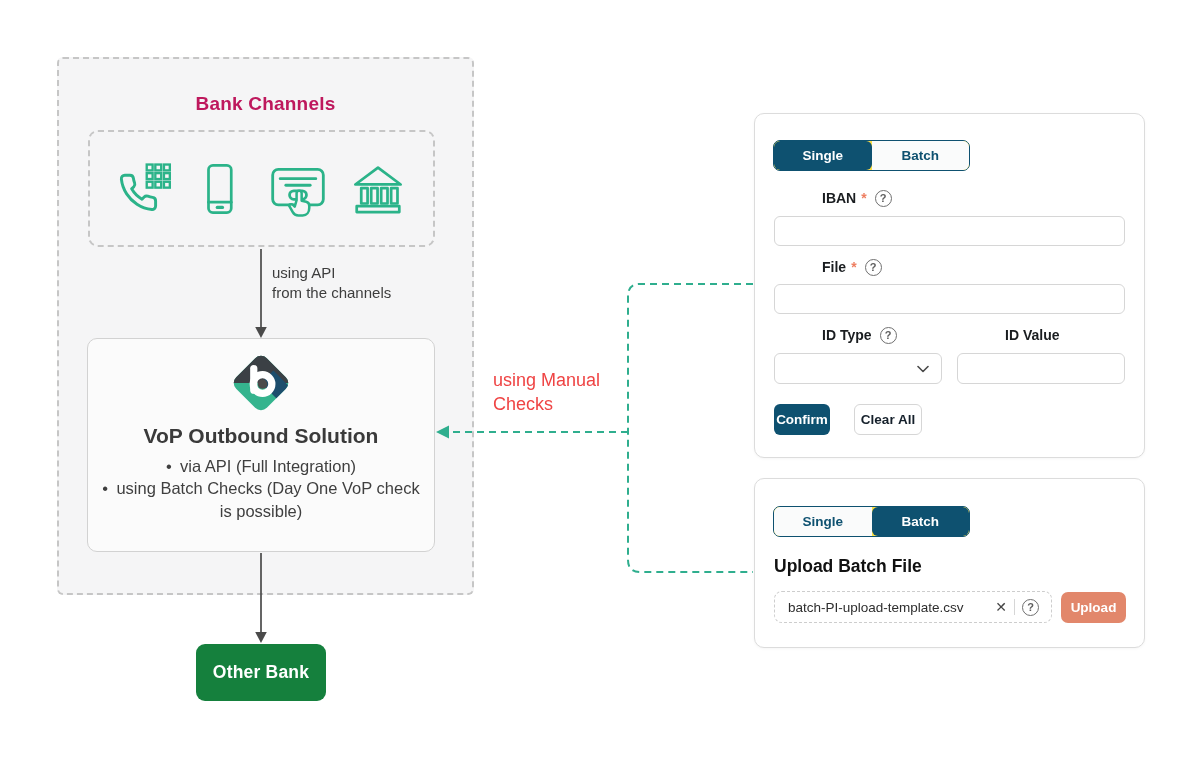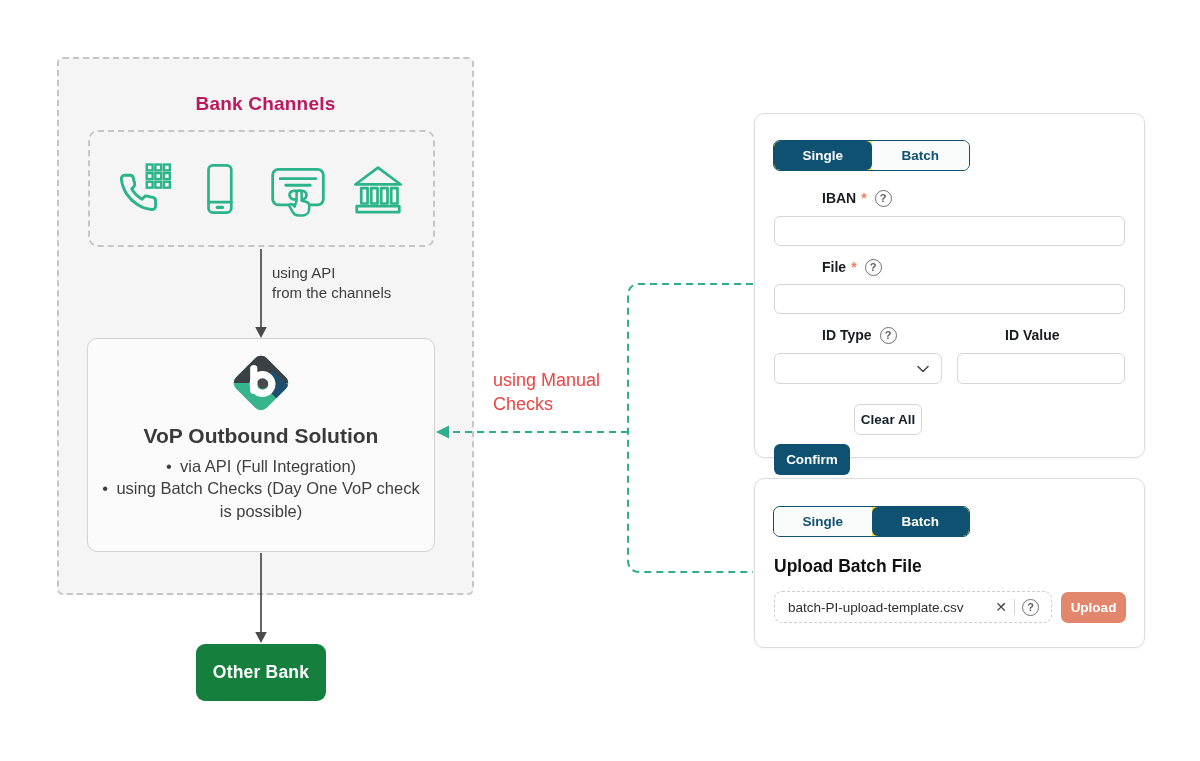--- a/index.html
+++ b/index.html
@@ -252,21 +252,21 @@
     </div>
 
     <div class="selectbox" style="left:19px; top:239px; width:168px; height:31px;">
       <span></span>
       <svg width="12" height="8" viewBox="0 0 12 8">
         <polyline points="1,1.5 6,6.5 11,1.5" fill="none" stroke="#4a4a4a" stroke-width="1.6" stroke-linecap="round" stroke-linejoin="round"></polyline>
       </svg>
     </div>
     <input class="tinput" style="left: 202px; top: 239px; width: 168px; height: 31px;" value="">
 
-    <div class="btn btn-primary" style="left:19px; top:290px; width:76px; height:31px;margin-top:40px;">
+    <div class="btn btn-primary" style="left:19px; top:290px; width:56px; height:31px;">
       <span>Confirm</span>
     </div>
     <div class="btn btn-secondary" style="left:99px; top:290px; width:68px; height:31px;">
       <span>Clear All</span>
     </div>
   </div>
 
   <div class="panel panel-2">
     <div class="tabs" style="top:27px;">
       <div class="tab inactive">

